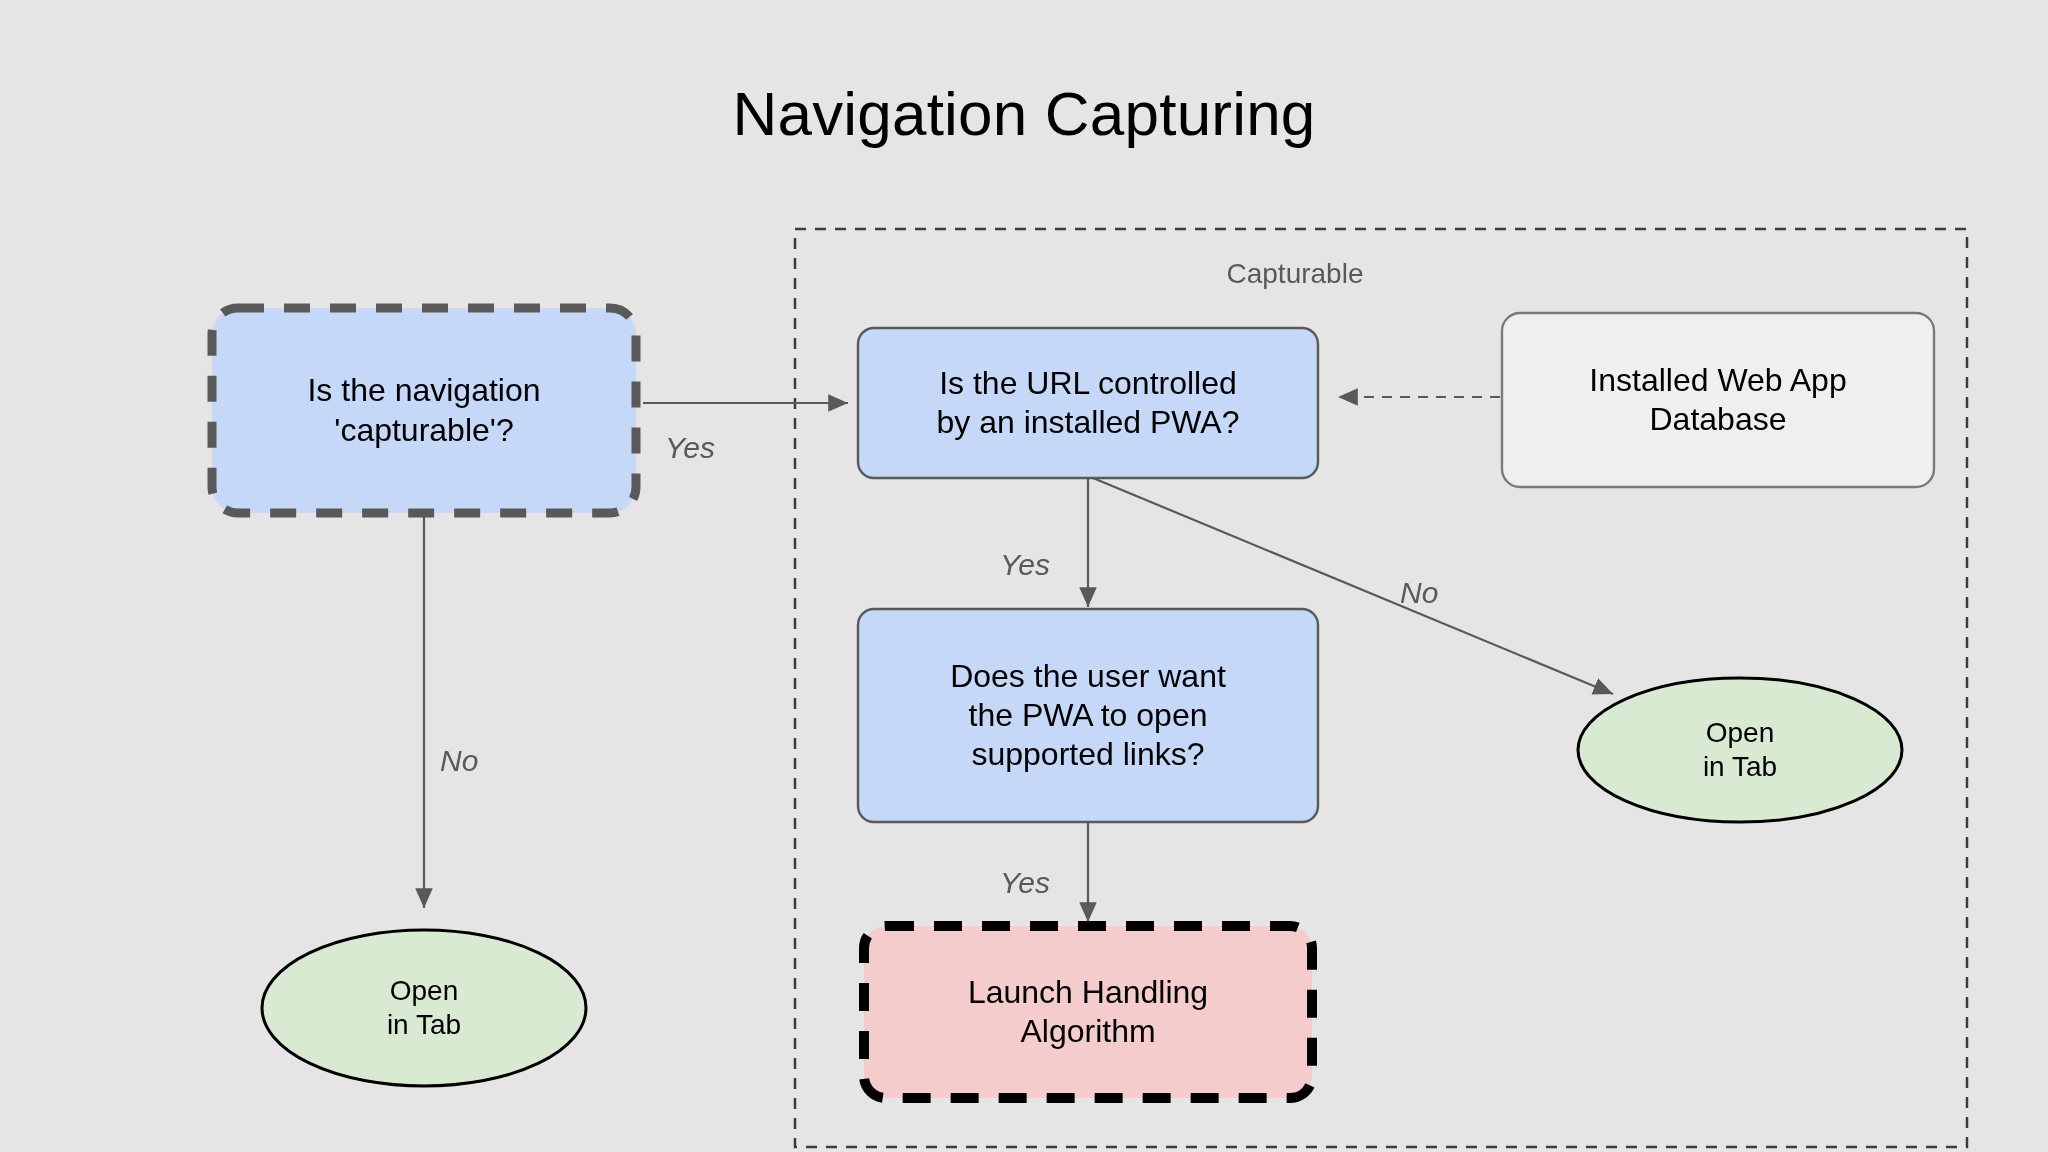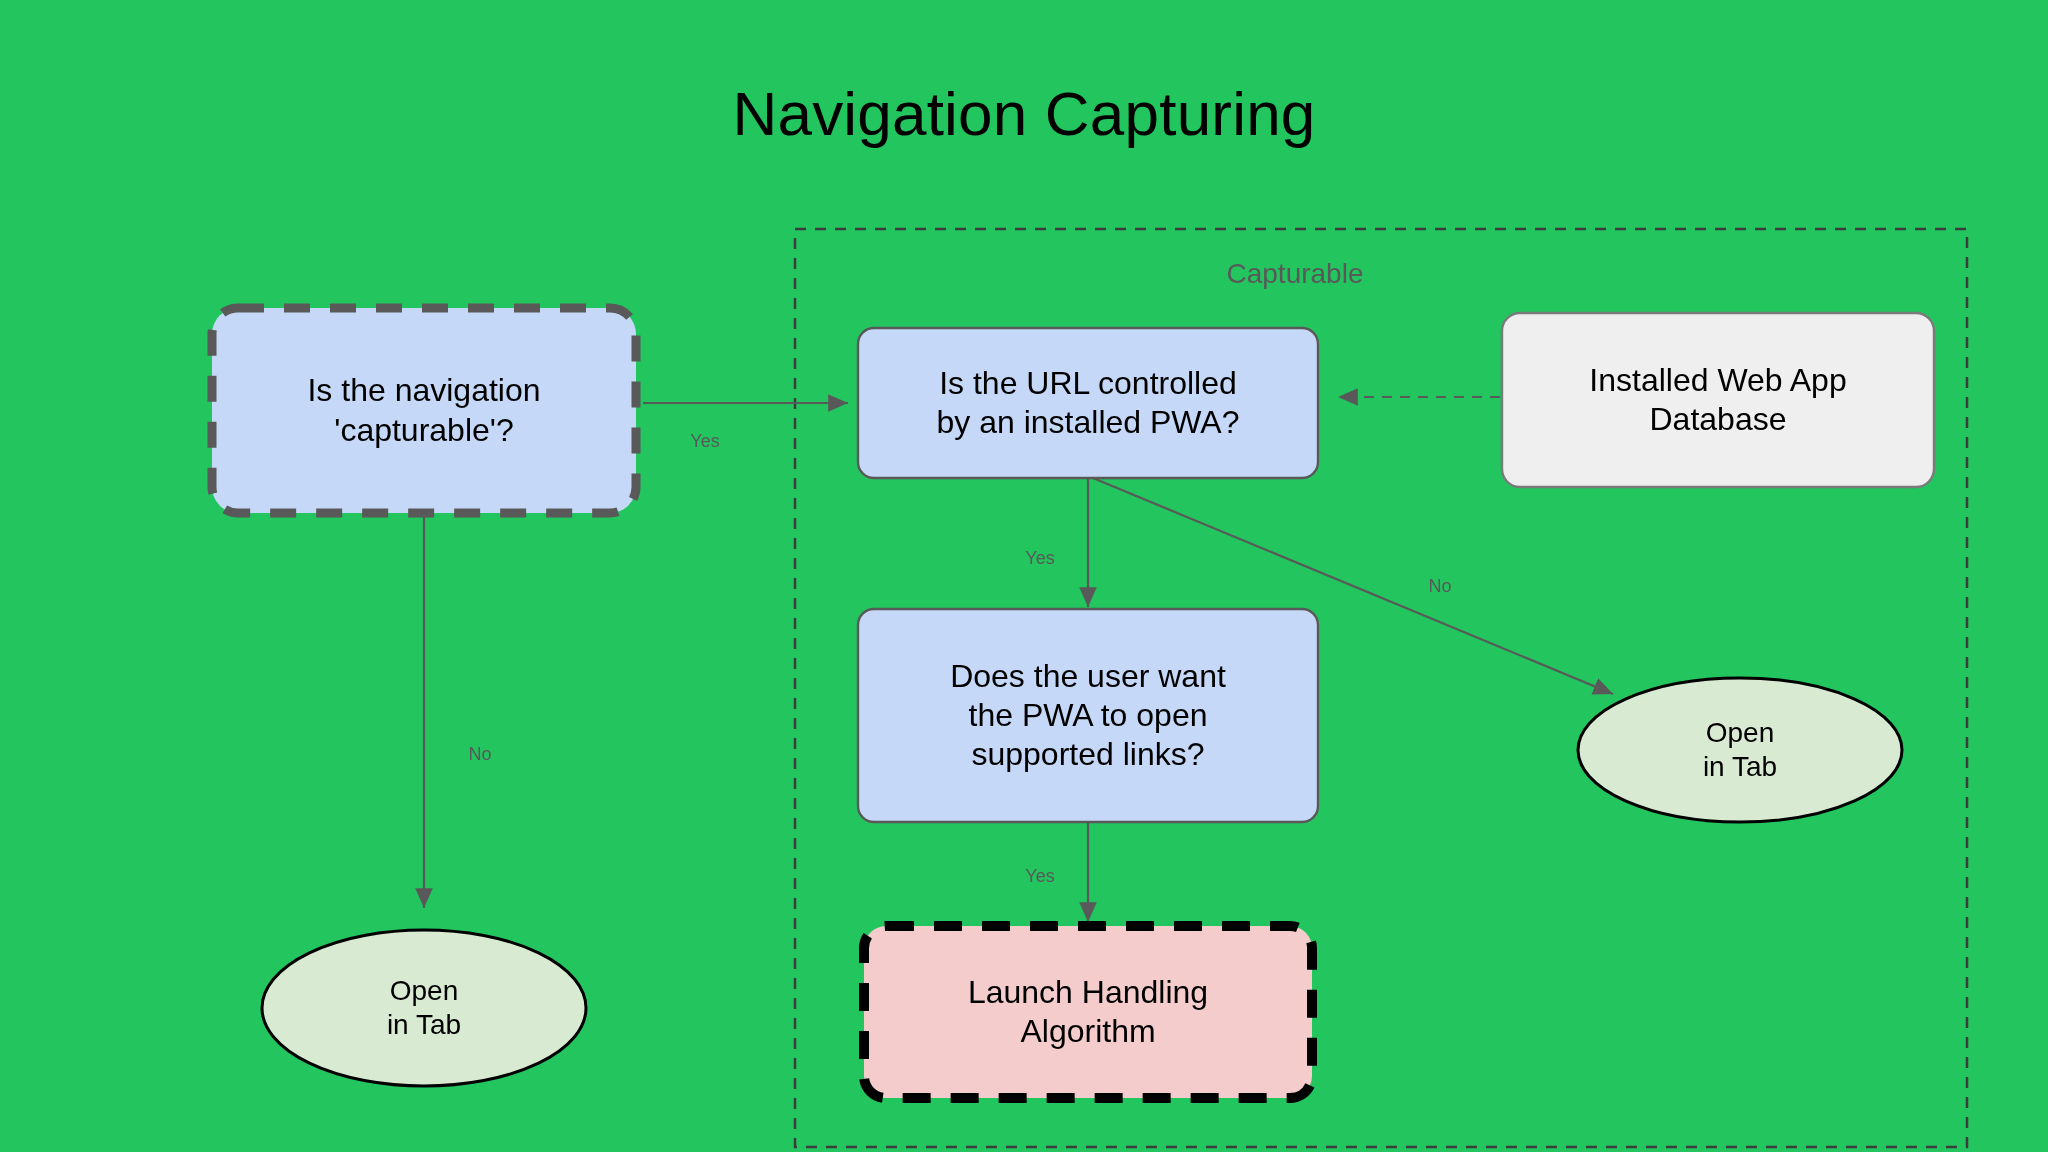--- a/index.html
+++ b/index.html
@@ -7,21 +7,21 @@
     padding: 0;
     background: #ffffff;
   }
   body {
     font-family: "Liberation Sans", sans-serif;
   }
   #canvas {
     position: relative;
     width: 2048px;
     height: 1152px;
-    background: #22c55e;
+    background: #e5e5e5;
     overflow: hidden;
   }
   #diagram-svg {
     position: absolute;
     left: 0;
     top: 0;
     width: 2048px;
     height: 1152px;
   }
   .node-label {
@@ -46,24 +46,25 @@
     letter-spacing: 0.2px;
   }
   .group-title {
     position: absolute;
     font-size: 28px;
     color: #595959;
     text-align: center;
   }
   .edge-label {
     position: absolute;
-    font-size: 18px;
+    font-size: 30px;
     color: #595959;
-    text-align: center;
+    text-align: left;
     white-space: nowrap;
+    font-style: italic;
   }
   .box-text {
     font-size: 32px;
   }
   .ellipse-text {
     font-size: 28px;
   }
 </style>
 </head>
 <body>

